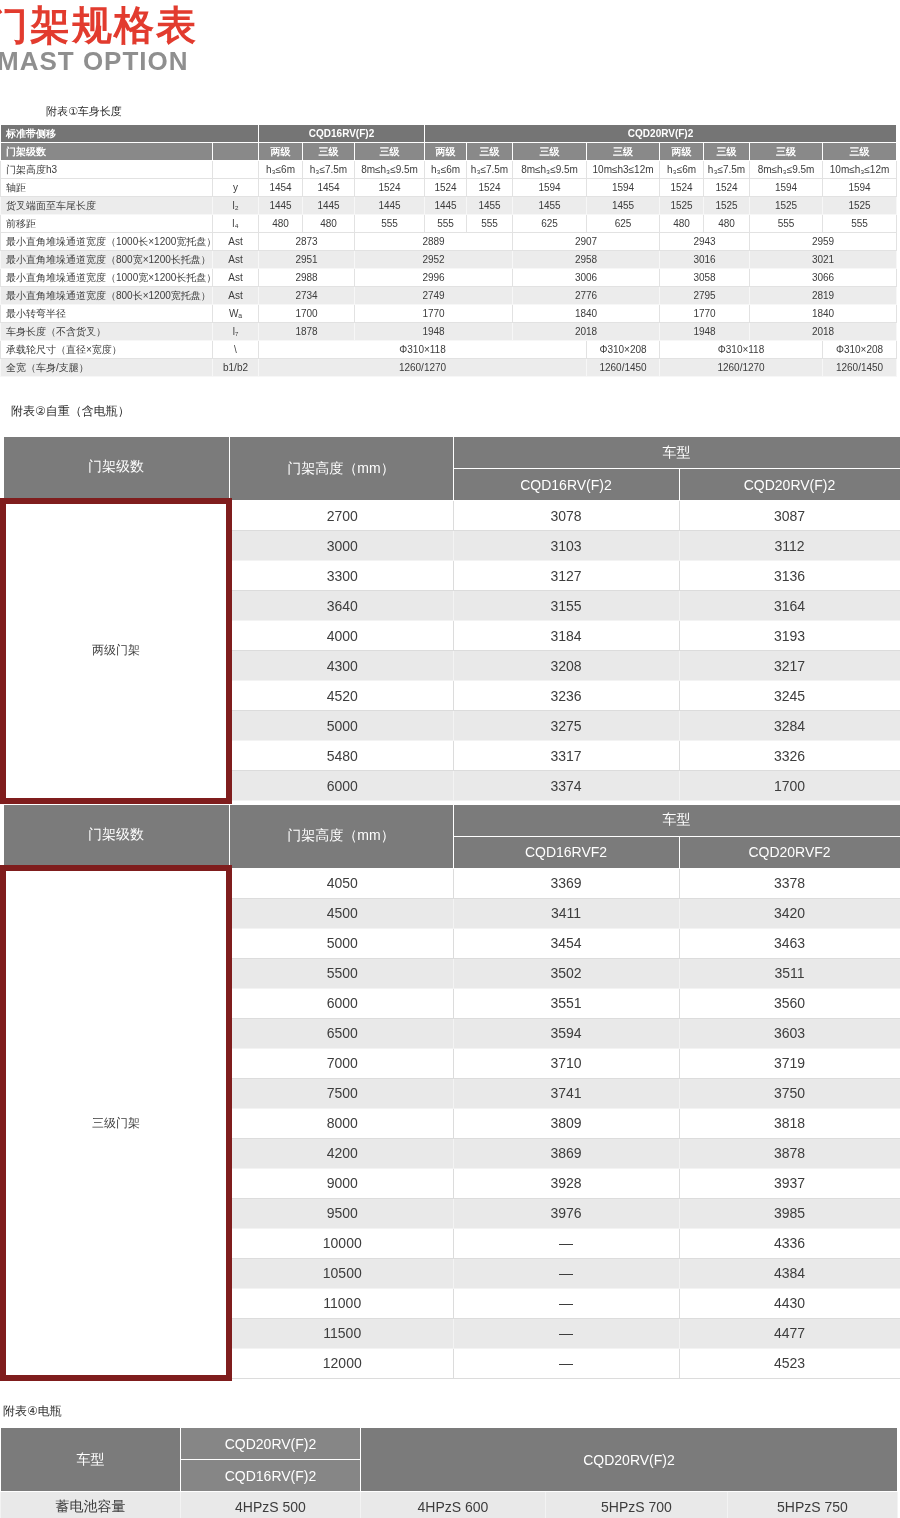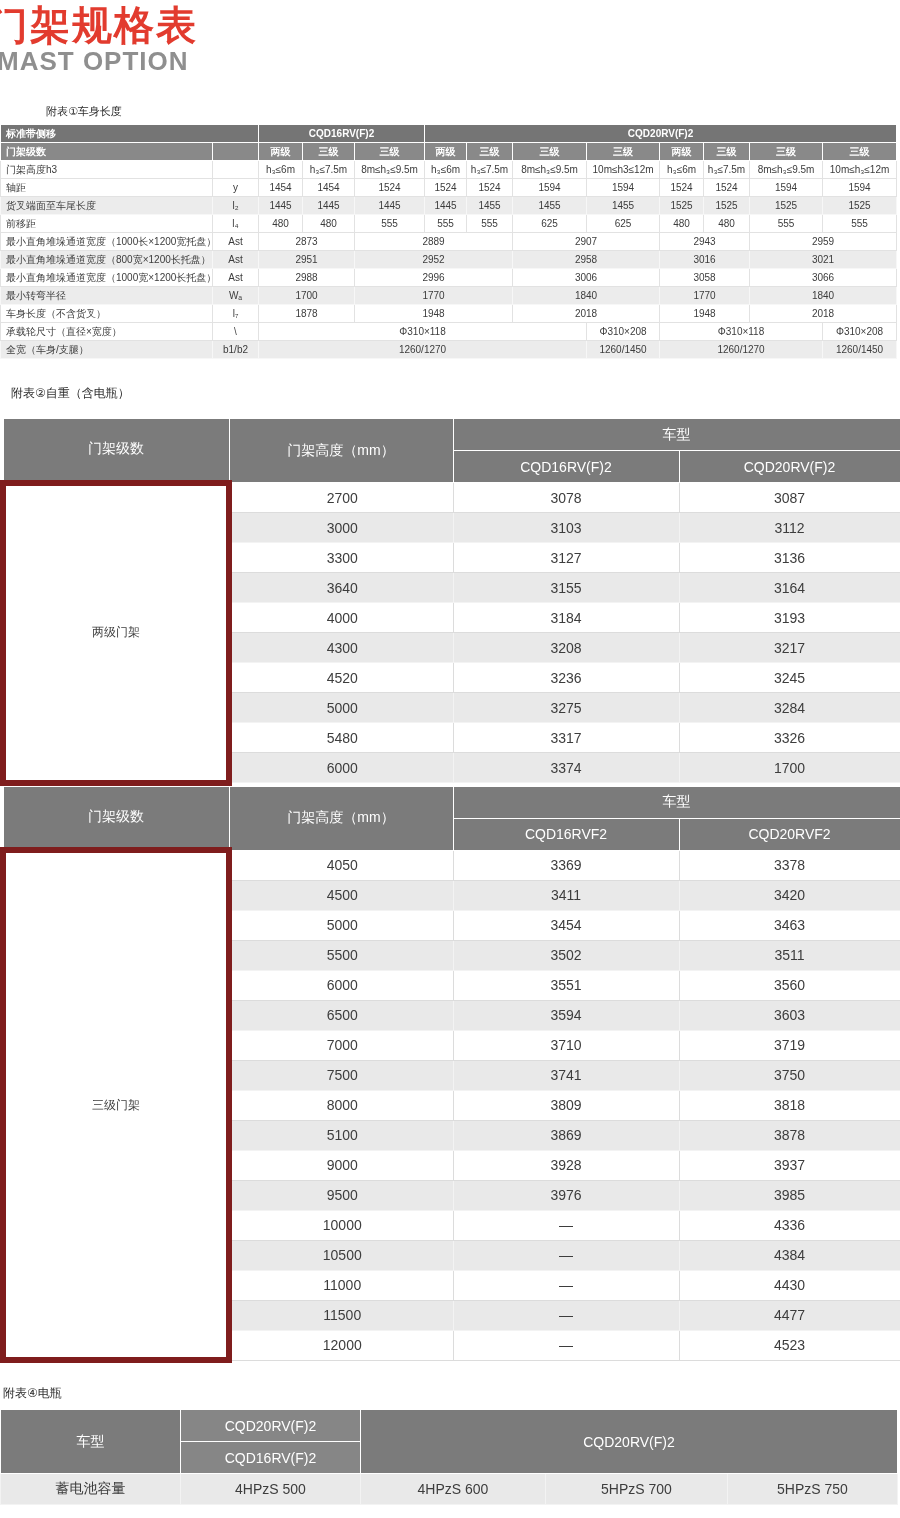--- a/index.html
+++ b/index.html
@@ -196,20 +196,29 @@
         <tr>
           <td class="lbl">最小直角堆垛通道宽度（1000宽×1200长托盘）</td>
           <td class="sym">Ast</td>
           <td colspan="2">2988</td>
           <td colspan="3">2996</td>
           <td colspan="2">3006</td>
           <td colspan="2">3058</td>
           <td colspan="2">3066</td>
         </tr>
         <tr>
+          <td class="lbl">最小直角堆垛通道宽度（800长×1200宽托盘）</td>
+          <td class="sym">Ast</td>
+          <td colspan="2">2734</td>
+          <td colspan="3">2749</td>
+          <td colspan="2">2776</td>
+          <td colspan="2">2795</td>
+          <td colspan="2">2819</td>
+        </tr>
+        <tr>
           <td class="lbl">最小转弯半径</td>
           <td class="sym">Wₐ</td>
           <td colspan="2">1700</td>
           <td colspan="3">1770</td>
           <td colspan="2">1840</td>
           <td colspan="2">1770</td>
           <td colspan="2">1840</td>
         </tr>
         <tr>
           <td class="lbl">车身长度（不含货叉）</td>
@@ -375,21 +384,21 @@
           <td>7500</td>
           <td>3741</td>
           <td>3750</td>
         </tr>
         <tr>
           <td>8000</td>
           <td>3809</td>
           <td>3818</td>
         </tr>
         <tr>
-          <td>5100</td>
+          <td>4200</td>
           <td>3869</td>
           <td>3878</td>
         </tr>
         <tr>
           <td>9000</td>
           <td>3928</td>
           <td>3937</td>
         </tr>
         <tr>
           <td>9500</td>

